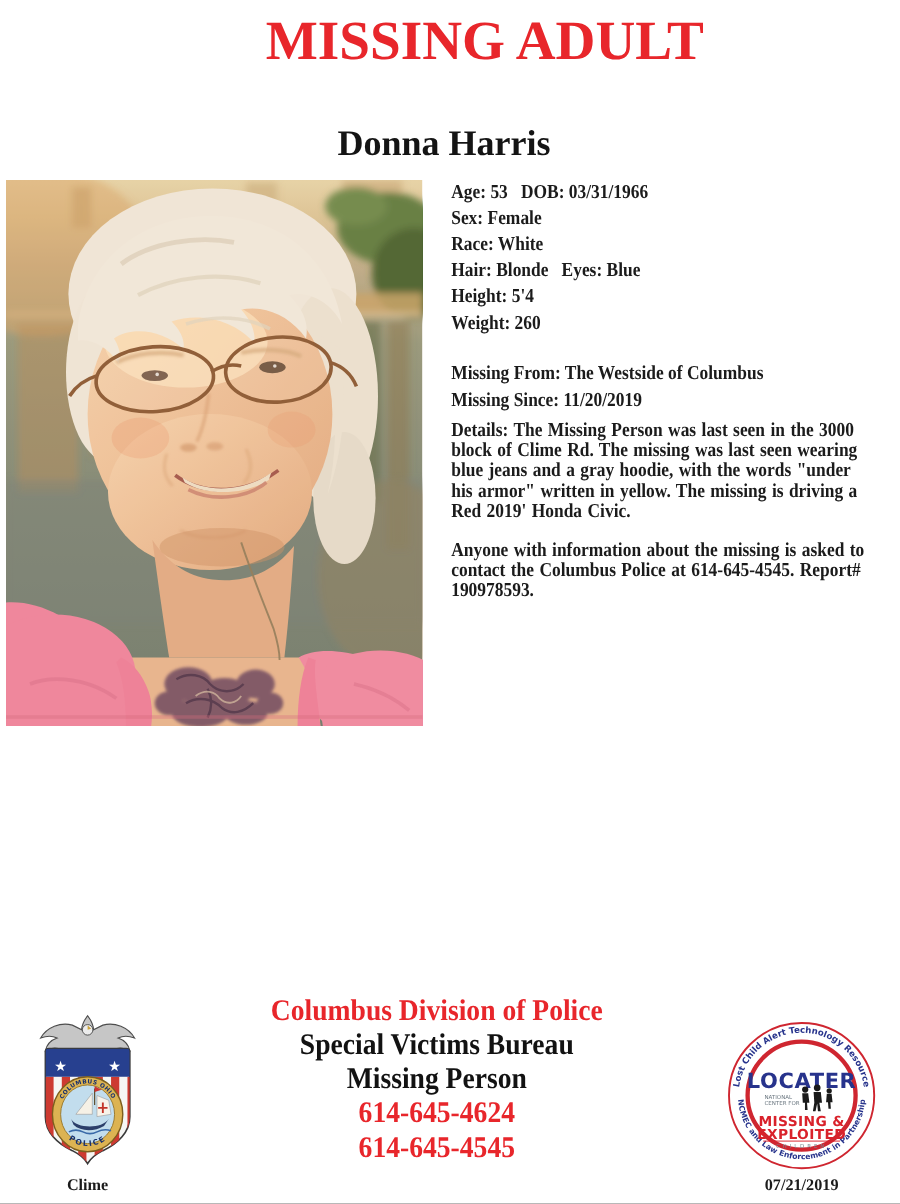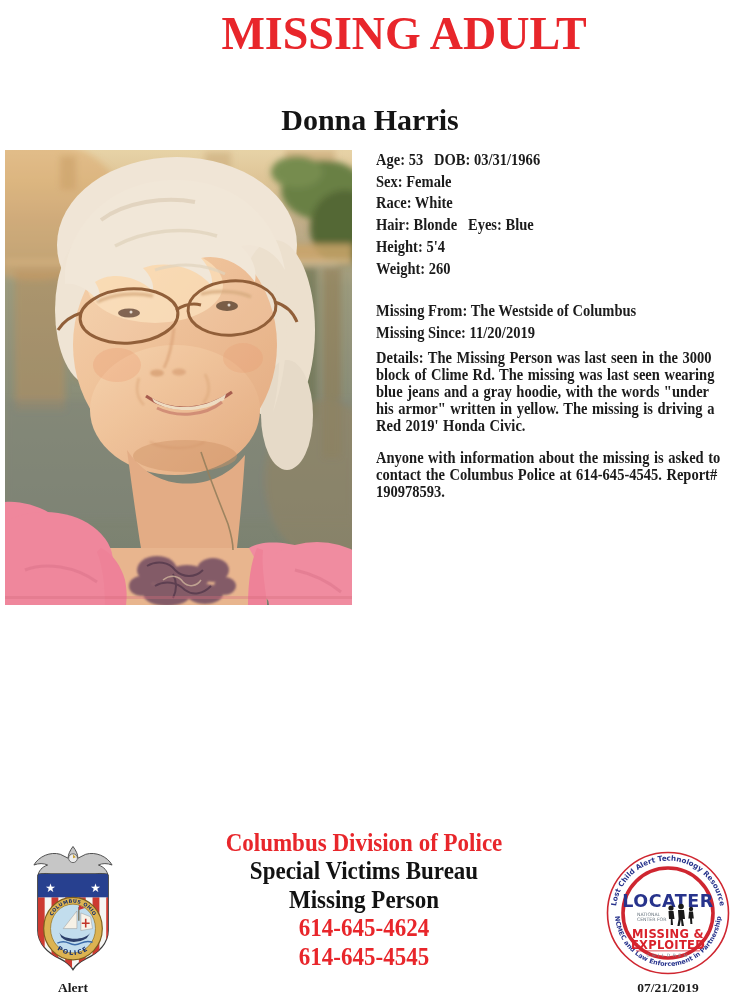--- a/index.html
+++ b/index.html
@@ -223,21 +223,21 @@
         <path d="M28 99 Q 34 96 40 99 T 52 99 T 64 98" stroke="#3a6aa8" stroke-width="1.4" fill="none"></path>
       </g>
       <text font-size="5" font-weight="bold" fill="#17306e" letter-spacing="0.4" font-family="DejaVu Sans, sans-serif">
         <textPath href="#bArcT" startOffset="50%" text-anchor="middle">COLUMBUS OHIO</textPath>
       </text>
       <text font-size="6.5" font-weight="bold" fill="#17306e" letter-spacing="1.5" font-family="DejaVu Sans, sans-serif">
         <textPath href="#bArcB" startOffset="50%" text-anchor="middle">POLICE</textPath>
       </text>
     </svg>
   </div>
-  <div class="abs state-label">Alert</div>
+  <div class="abs state-label">Clime</div>
 
   <div class="abs locater-wrap">
     <svg viewBox="0 0 124 124" width="124" height="124">
       <defs>
         <path id="rT" d="M16.5 88.3 A 52.5 52.5 0 1 1 107.5 88.3" fill="none"></path>
         <path id="rB" d="M9.2 66.6 A 53 53 0 0 0 114.8 66.6" fill="none"></path>
       </defs>
       <circle cx="62" cy="62" r="60.5" fill="#ffffff" stroke="#cf2630" stroke-width="1.6"></circle>
       <circle cx="62" cy="62" r="45" fill="#ffffff" stroke="#cf2630" stroke-width="3.6"></circle>
       <text font-size="7.2" font-weight="bold" fill="#27338c" font-family="DejaVu Sans, sans-serif">

